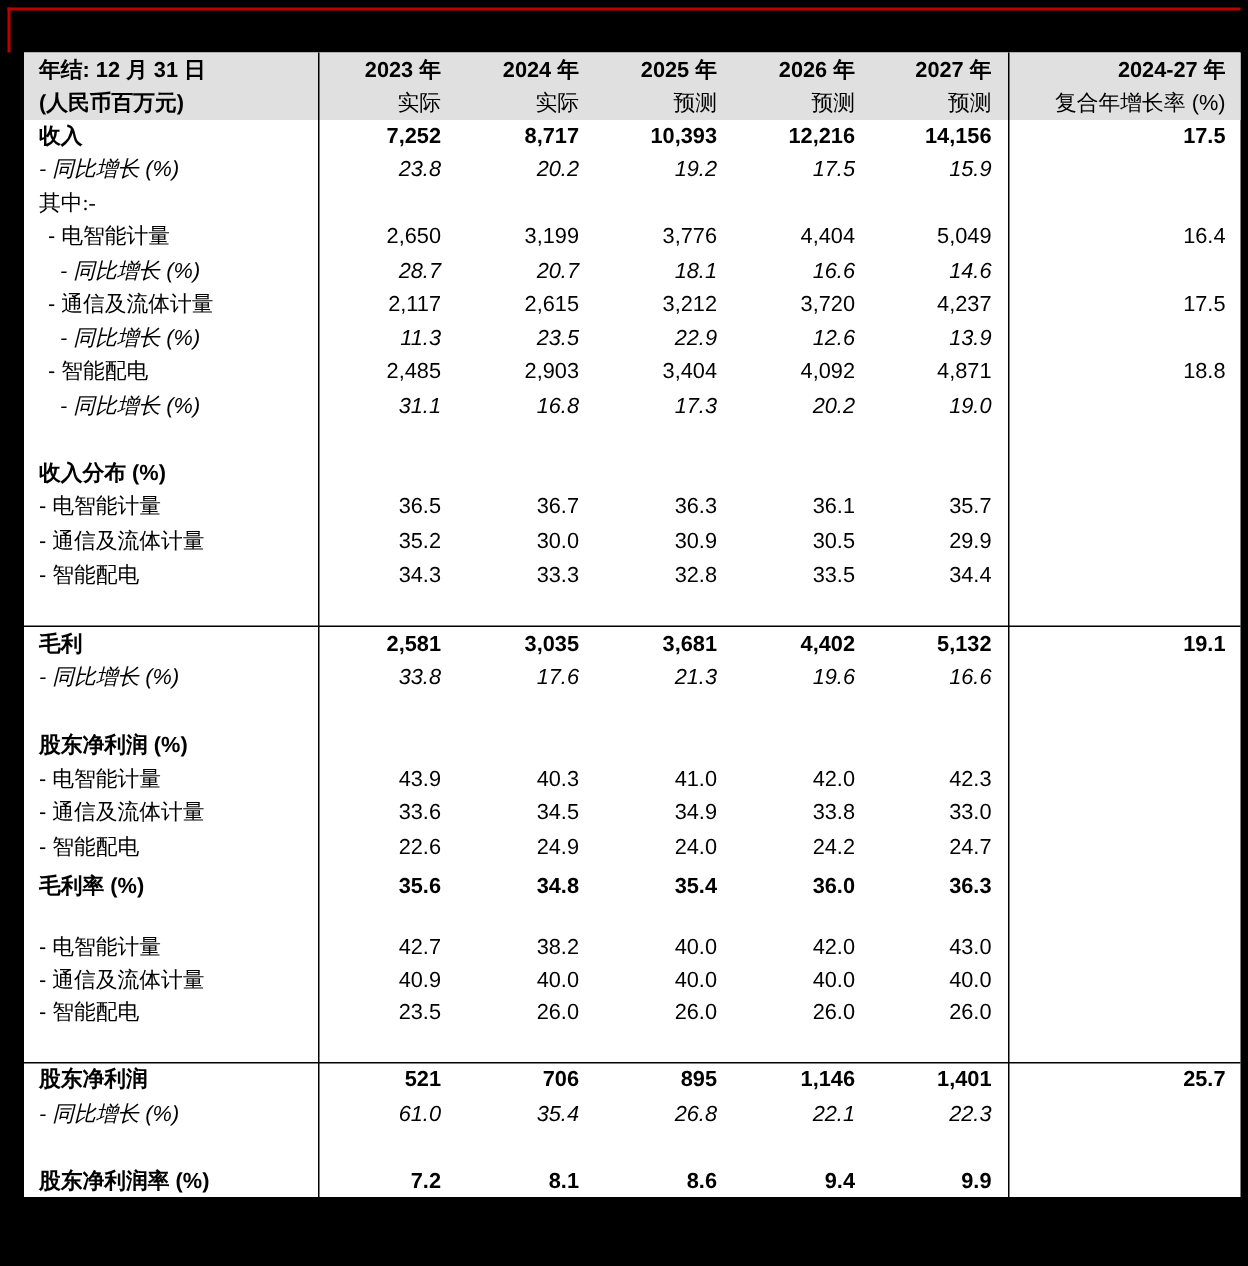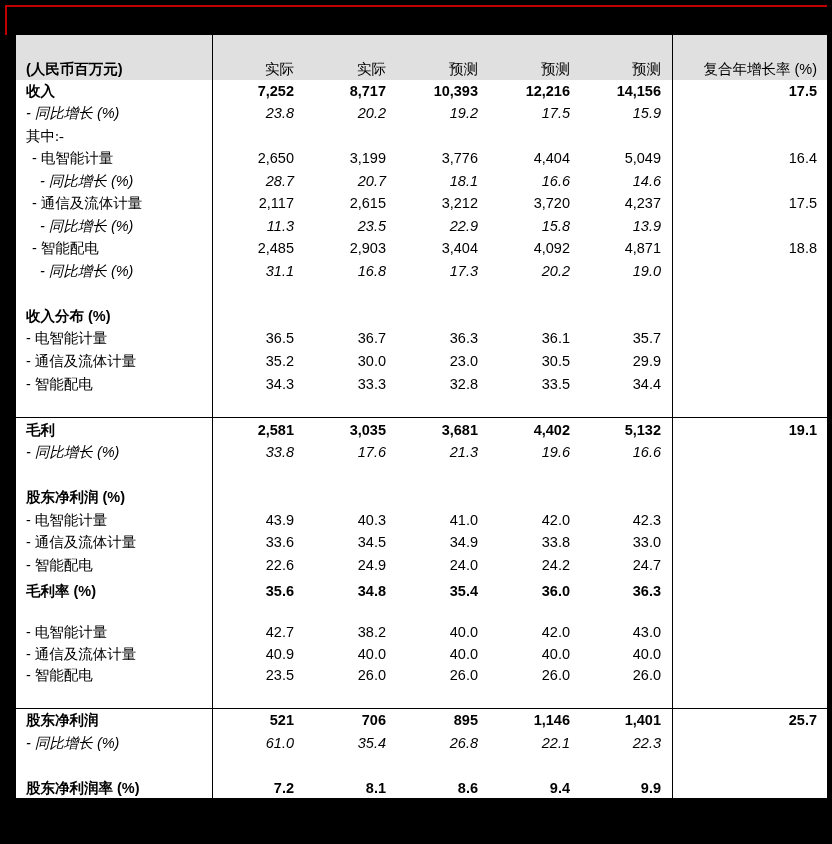--- a/index.html
+++ b/index.html
@@ -26,20 +26,29 @@
   .ind2 { left:24px; }
 </style>
 </head>
 <body>
 
 <div class="frame-top"></div>
 <div class="frame-left"></div>
 
 <div class="table-wrap">
   <div class="header">
+    <div class="row" style="top:1px;">
+      <span class="cell lbl bold">年结: 12 月 31 日</span>
+      <span class="cell c0 bold">2023 年</span>
+      <span class="cell c1 bold">2024 年</span>
+      <span class="cell c2 bold">2025 年</span>
+      <span class="cell c3 bold">2026 年</span>
+      <span class="cell c4 bold">2027 年</span>
+      <span class="cell c5 bold">2024-27 年</span>
+    </div>
     <div class="row" style="top:23px;">
       <span class="cell lbl bold">(人民币百万元)</span>
       <span class="cell c0">实际</span>
       <span class="cell c1">实际</span>
       <span class="cell c2">预测</span>
       <span class="cell c3">预测</span>
       <span class="cell c4">预测</span>
       <span class="cell c5">复合年增长率 (%)</span>
     </div>
   </div>
@@ -102,21 +111,21 @@
         <span class="cell c2 ">3,212</span>
         <span class="cell c3 ">3,720</span>
         <span class="cell c4 ">4,237</span>
         <span class="cell c5 ">17.5</span>
       </div>
       <div class="row" style="top: 180px;">
         <span class="cell ind2 ital">- 同比增长 (%)</span>
         <span class="cell c0 ital">11.3</span>
         <span class="cell c1 ital">23.5</span>
         <span class="cell c2 ital">22.9</span>
-        <span class="cell c3 ital">15.8</span>
+        <span class="cell c3 ital">12.6</span>
         <span class="cell c4 ital">13.9</span>
         <span class="cell c5 ital"></span>
       </div>
       <div class="row" style="top: 202px;">
         <span class="cell ind1">- 智能配电</span>
         <span class="cell c0 ">2,485</span>
         <span class="cell c1 ">2,903</span>
         <span class="cell c2 ">3,404</span>
         <span class="cell c3 ">4,092</span>
         <span class="cell c4 ">4,871</span>
@@ -146,21 +155,21 @@
         <span class="cell c1 ">36.7</span>
         <span class="cell c2 ">36.3</span>
         <span class="cell c3 ">36.1</span>
         <span class="cell c4 ">35.7</span>
         <span class="cell c5 "></span>
       </div>
       <div class="row" style="top: 315px;">
         <span class="cell lbl">- 通信及流体计量</span>
         <span class="cell c0 ">35.2</span>
         <span class="cell c1 ">30.0</span>
-        <span class="cell c2 ">23.0</span>
+        <span class="cell c2 ">30.9</span>
         <span class="cell c3 ">30.5</span>
         <span class="cell c4 ">29.9</span>
         <span class="cell c5 "></span>
       </div>
       <div class="row" style="top: 338px;">
         <span class="cell lbl">- 智能配电</span>
         <span class="cell c0 ">34.3</span>
         <span class="cell c1 ">33.3</span>
         <span class="cell c2 ">32.8</span>
         <span class="cell c3 ">33.5</span>

